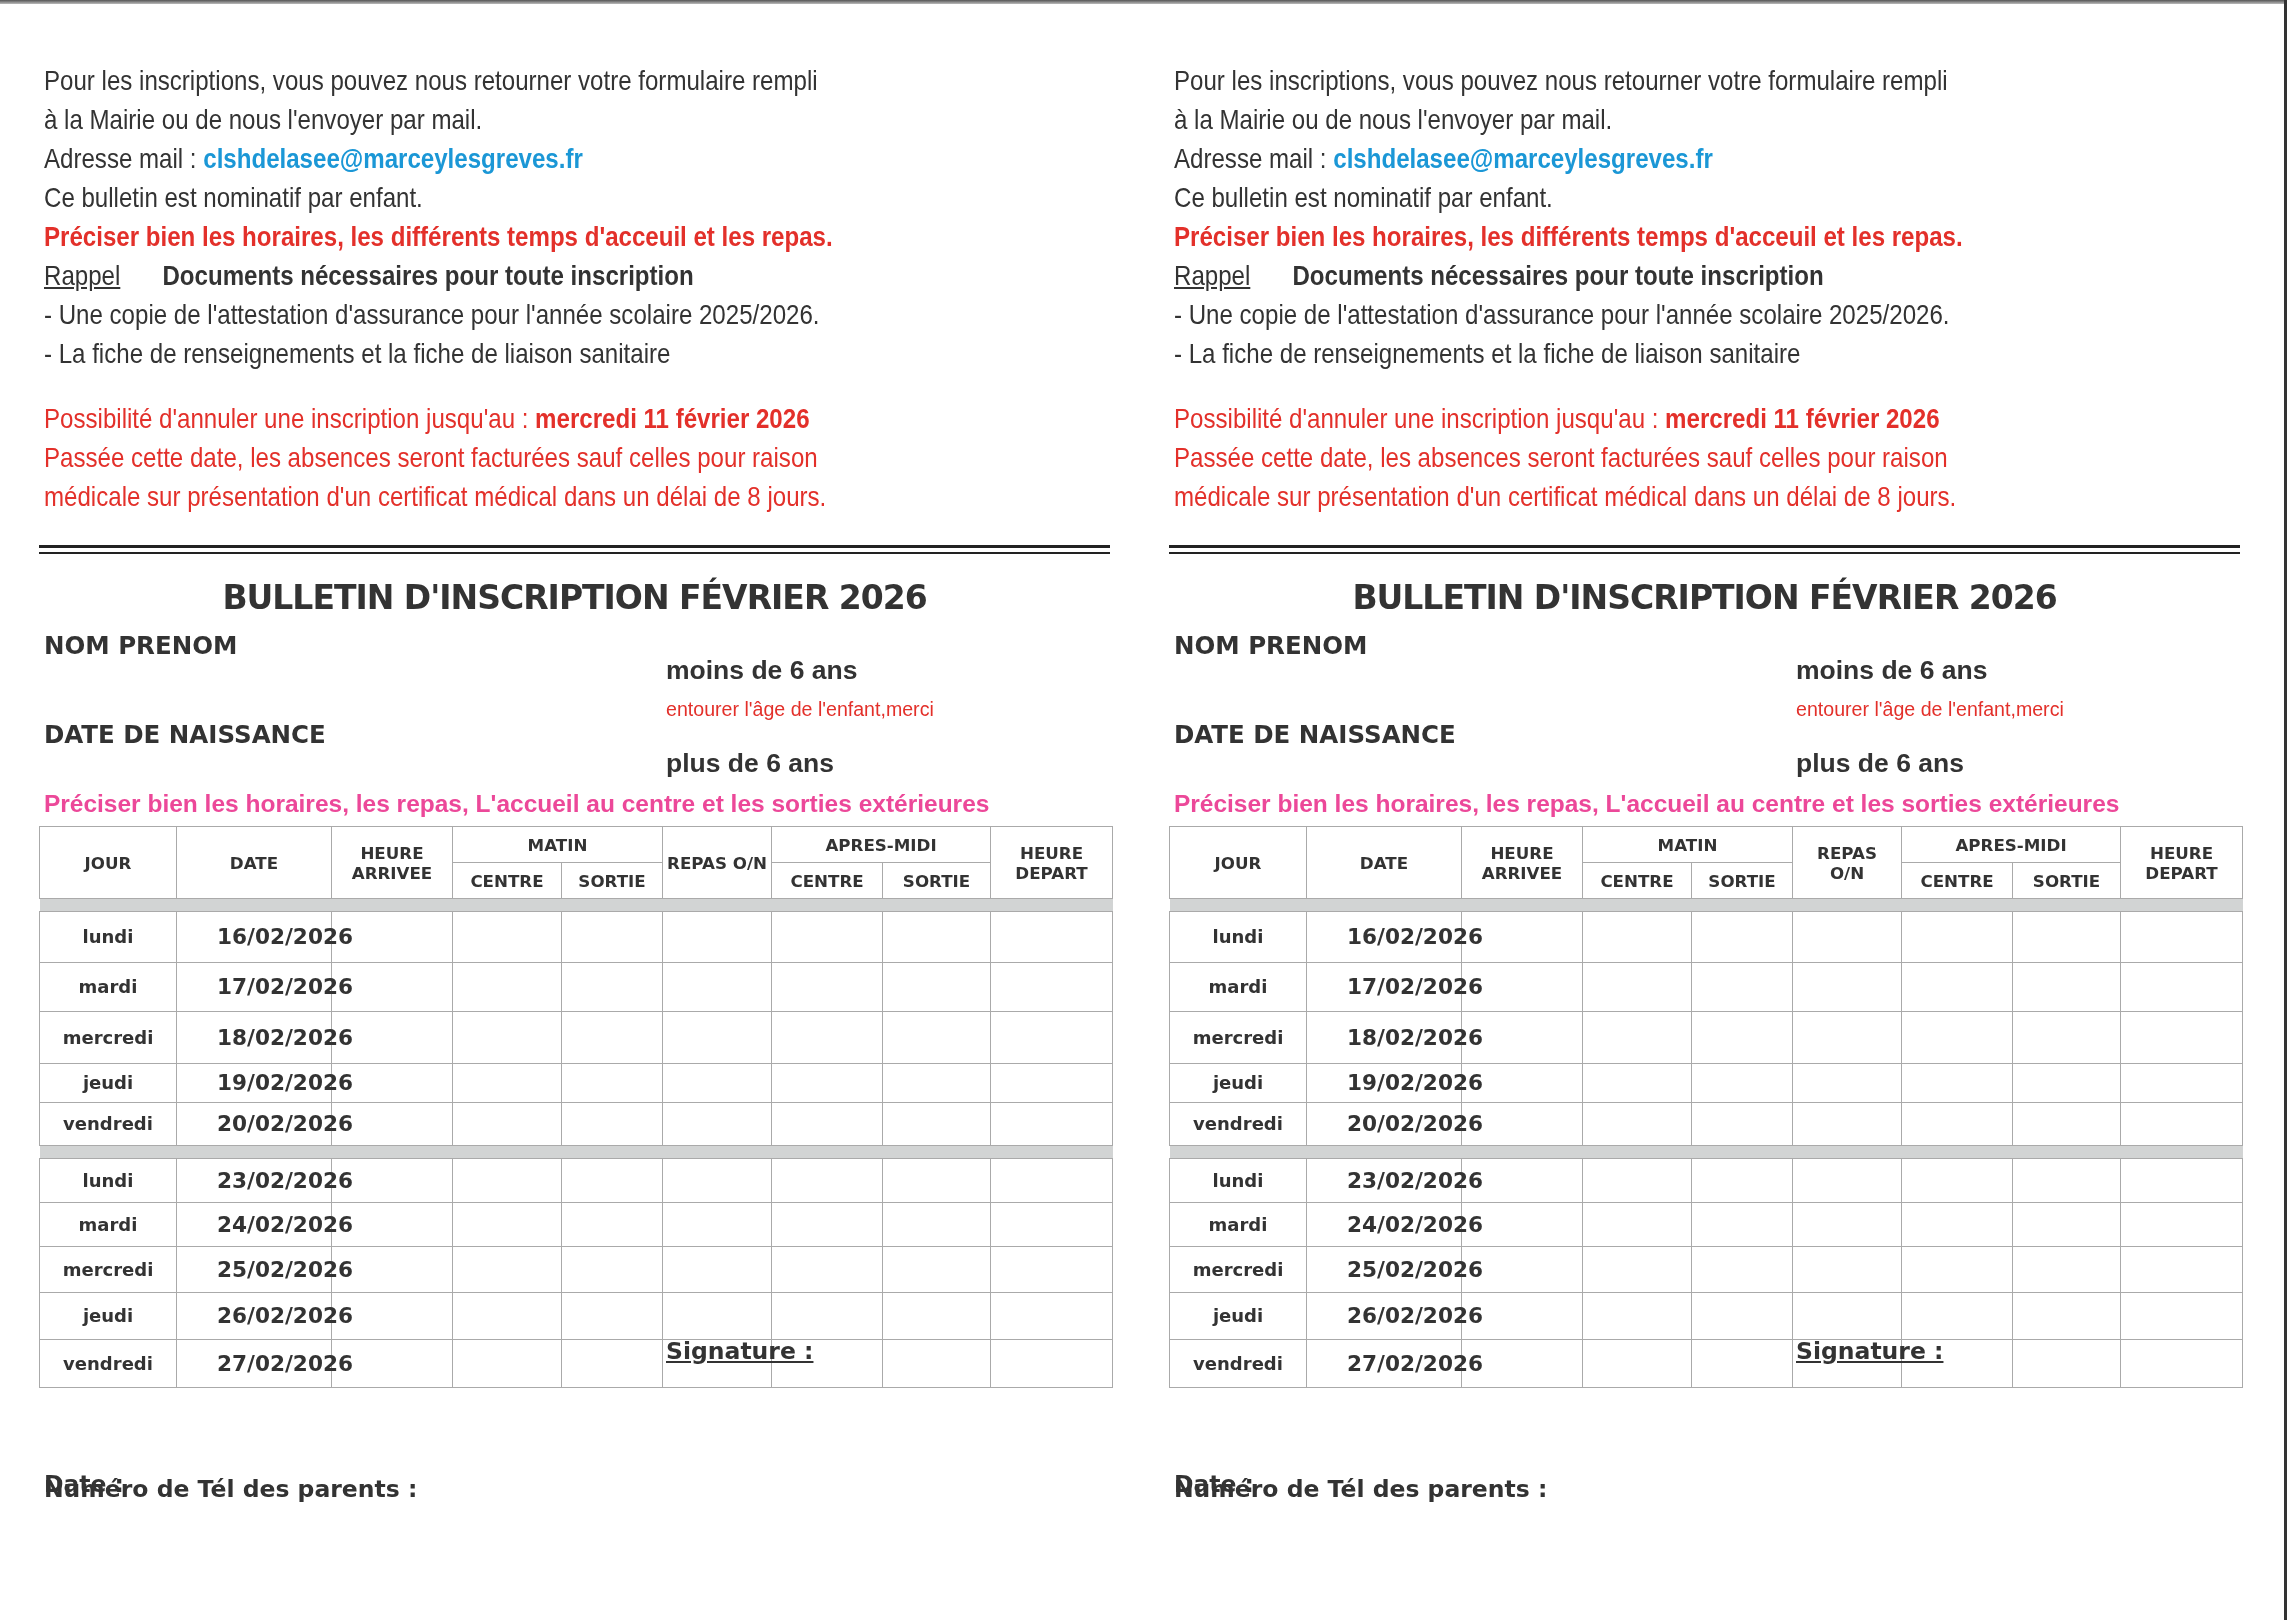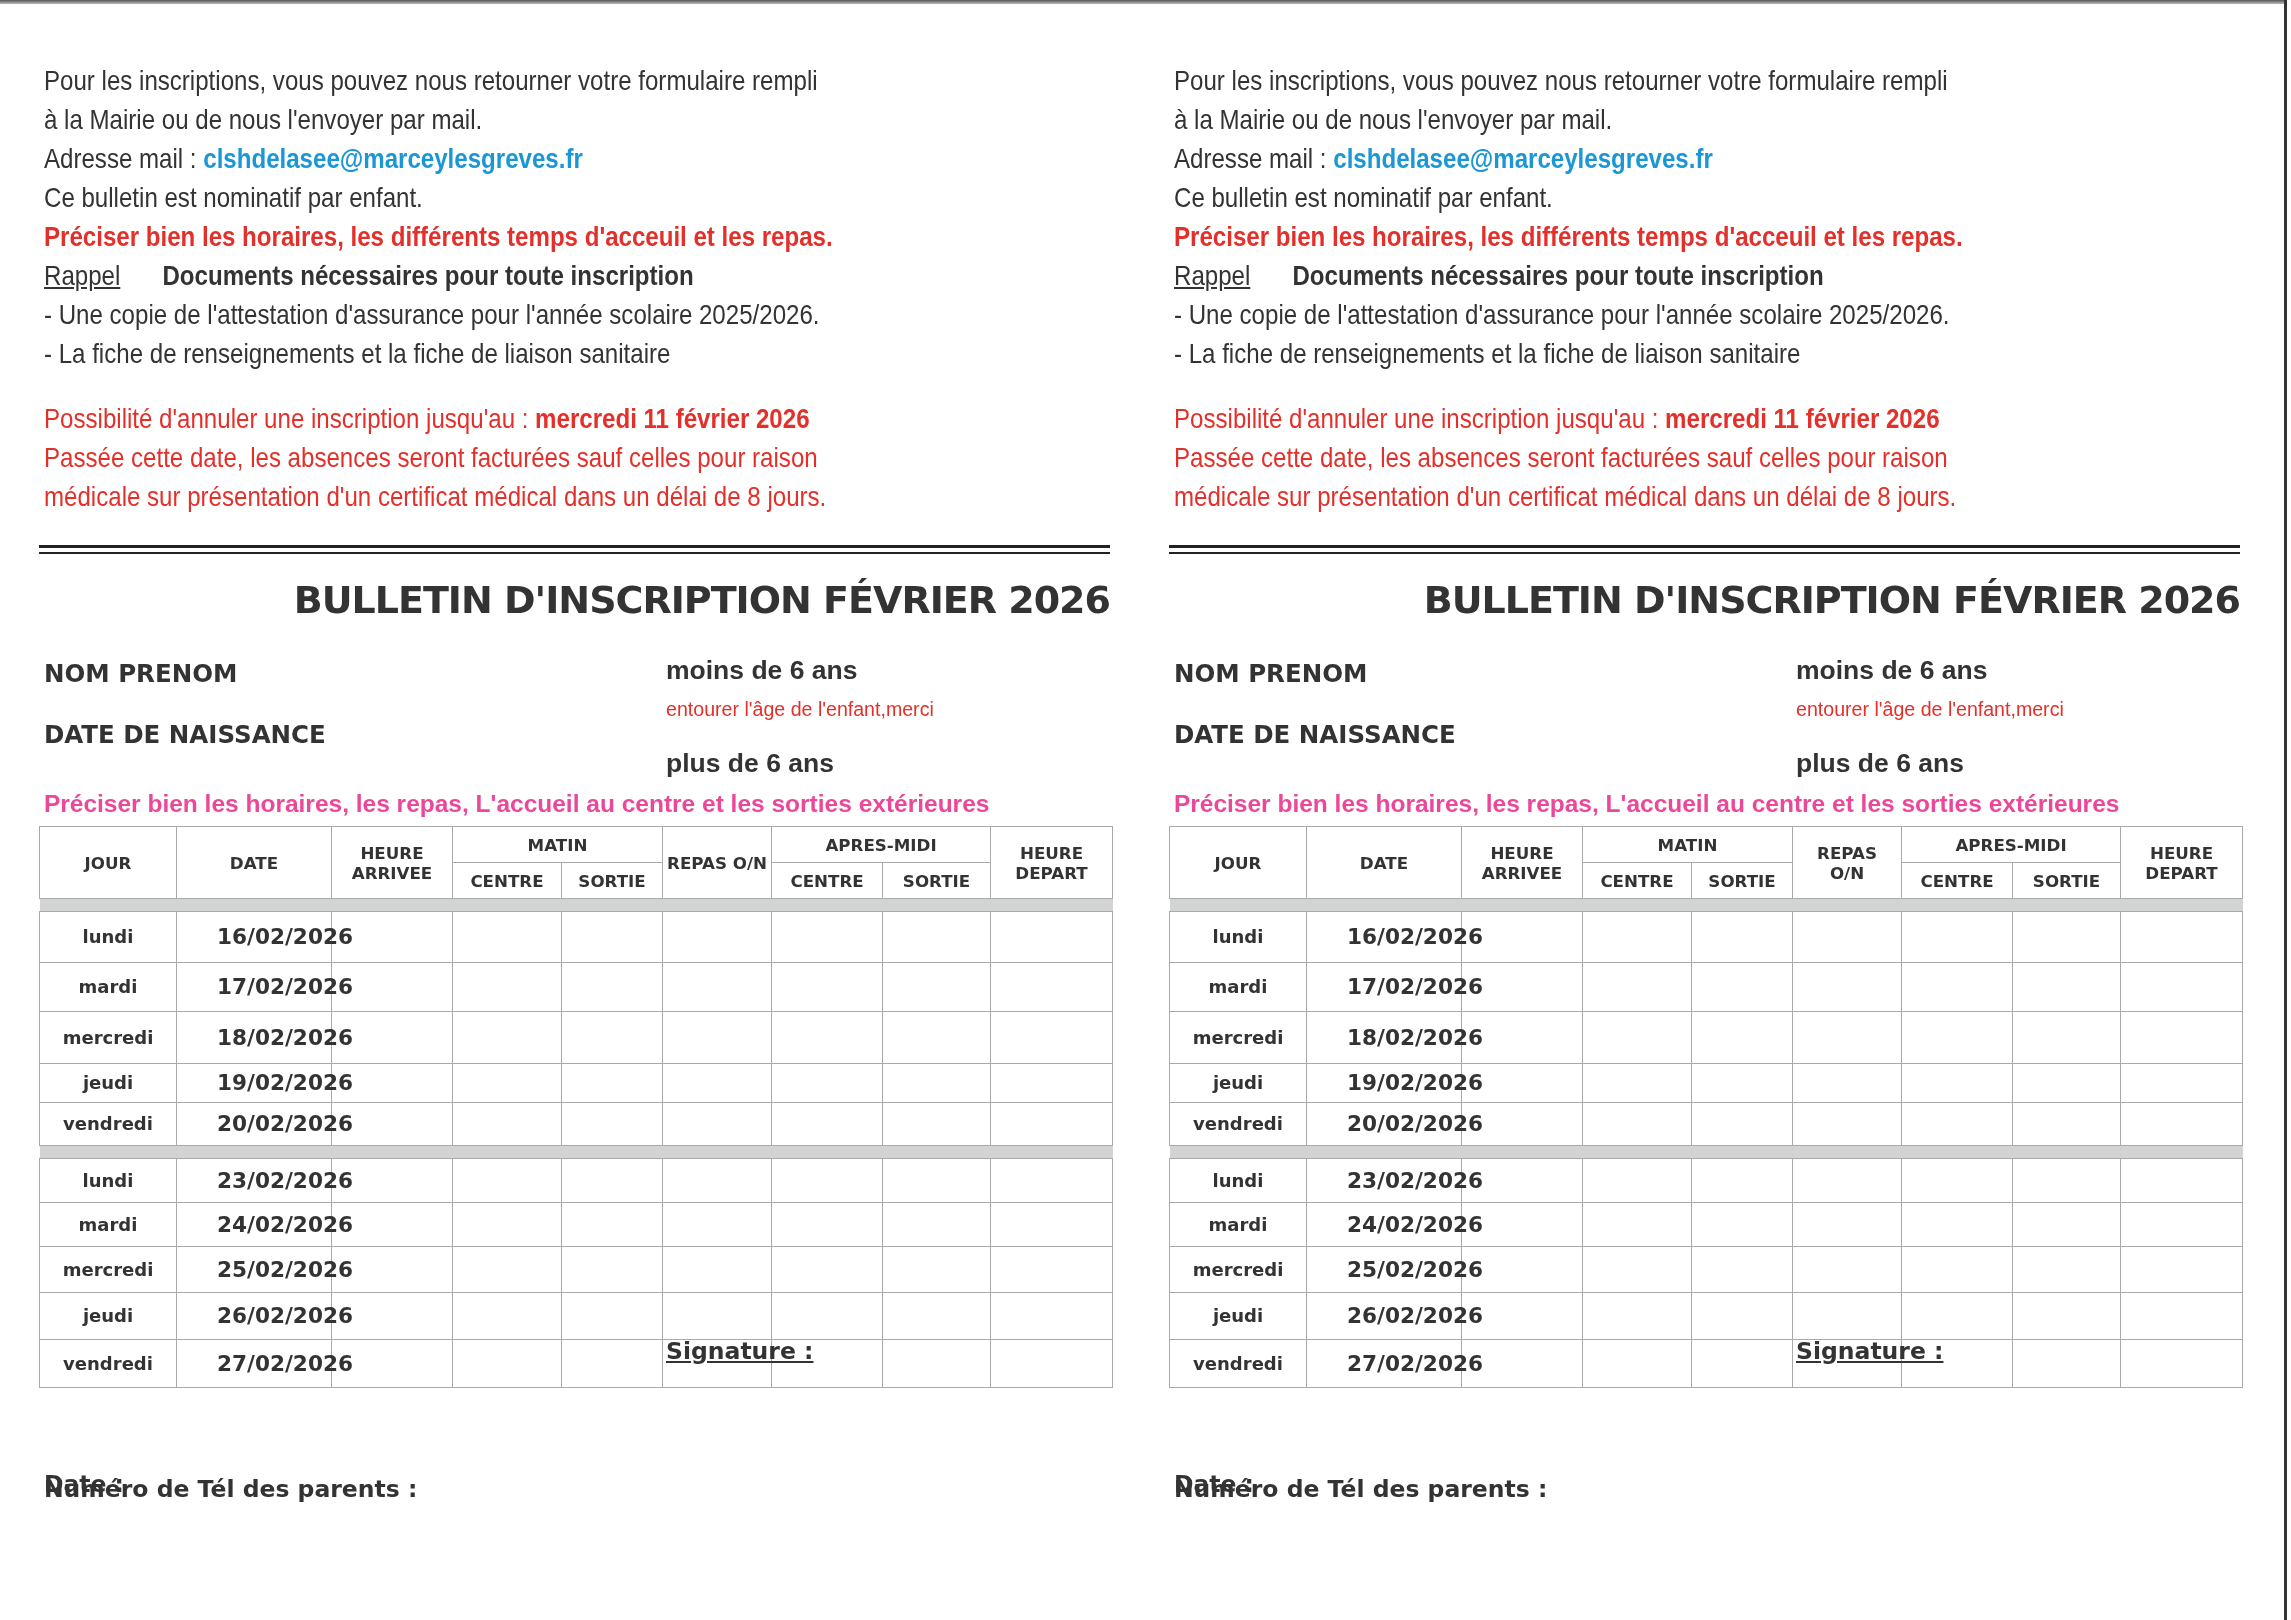--- a/index.html
+++ b/index.html
@@ -21,27 +21,27 @@
   .blue { color:#1b97d6; font-weight:bold; }
   .red { color:#e3302a; }
   .bold { font-weight:bold; }
   .u { text-decoration:underline; }
   .gap { height:25.5px; }
   .rappel-doc { display:inline-block; margin-left:49px; font-weight:bold; }
 
   .divider { position:absolute; left:0; top:545px; width:1071px; height:8.8px;
              border-top:3.9px solid #222; border-bottom:2.9px solid #222; box-sizing:border-box; }
 
-  .title { position:absolute; left:0; top:578px; width:1071px; text-align:right;
-           font-family:"DejaVu Sans", sans-serif; font-weight:bold; font-size:38px; color:#333;
+  .title { position:absolute; left:0; top:578px; width:1071px; text-align:center;
+           font-family:"DejaVu Sans", sans-serif; font-weight:bold; font-size:33px; color:#333;
            letter-spacing:-1px; }
 
   .fieldlabel { position:absolute; left:4.9px; font-family:"DejaVu Sans", sans-serif; font-weight:bold;
                 font-size:24.5px; color:#333; text-transform:uppercase; letter-spacing:0px; }
-  .nom { top:659px; }
+  .nom { top:631px; }
   .naiss { top:720px; }
   .age { position:absolute; left:627px; font-size:26.5px; font-weight:bold; color:#333; }
   .age.moins { top:655px; }
   .age.plus { top:748px; }
   .age-note { position:absolute; left:627px; top:698px; font-size:19.6px; color:#e3302a; }
 
   .precise { position:absolute; left:4.9px; top:790px; font-size:24.5px; font-weight:bold; color:#ec4899;
              white-space:nowrap; }
 
   table.grid { position:absolute; left:0; top:826px; border-collapse:collapse; table-layout:fixed;

